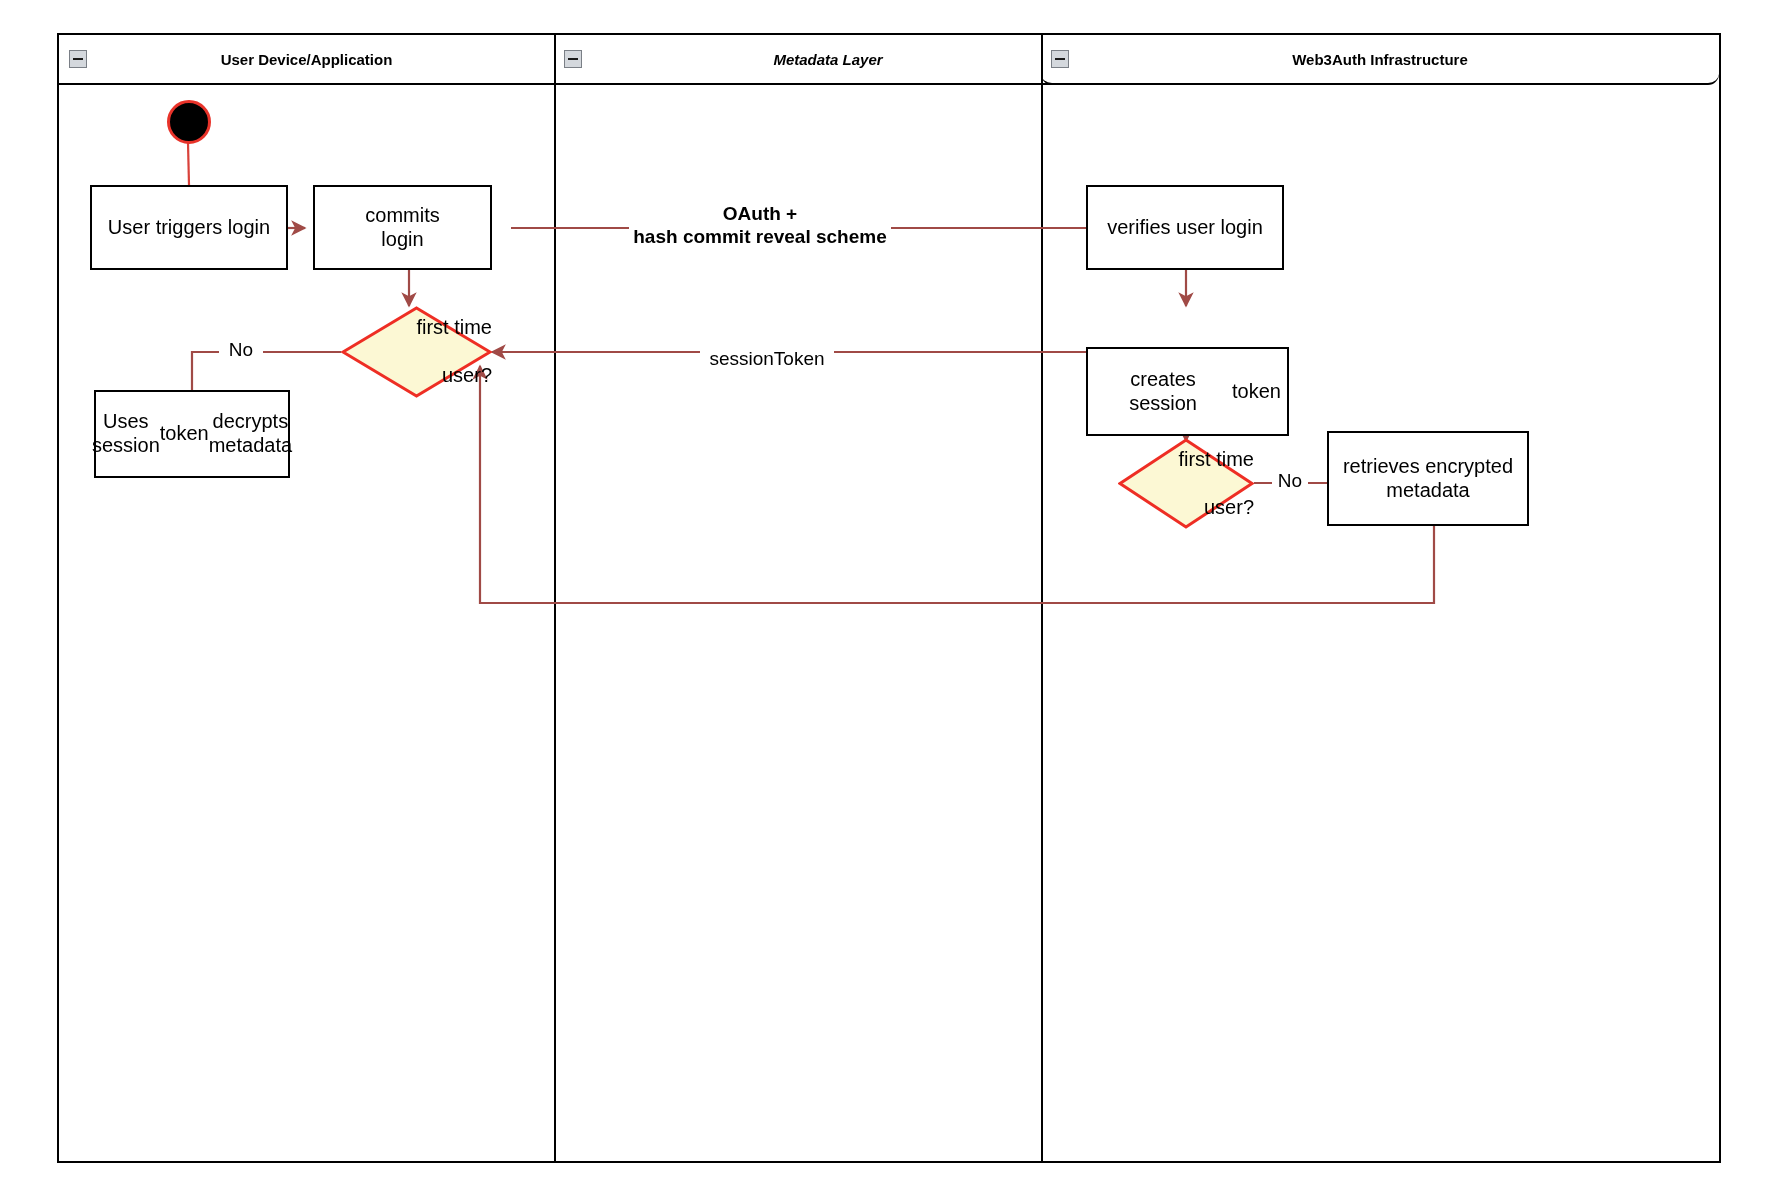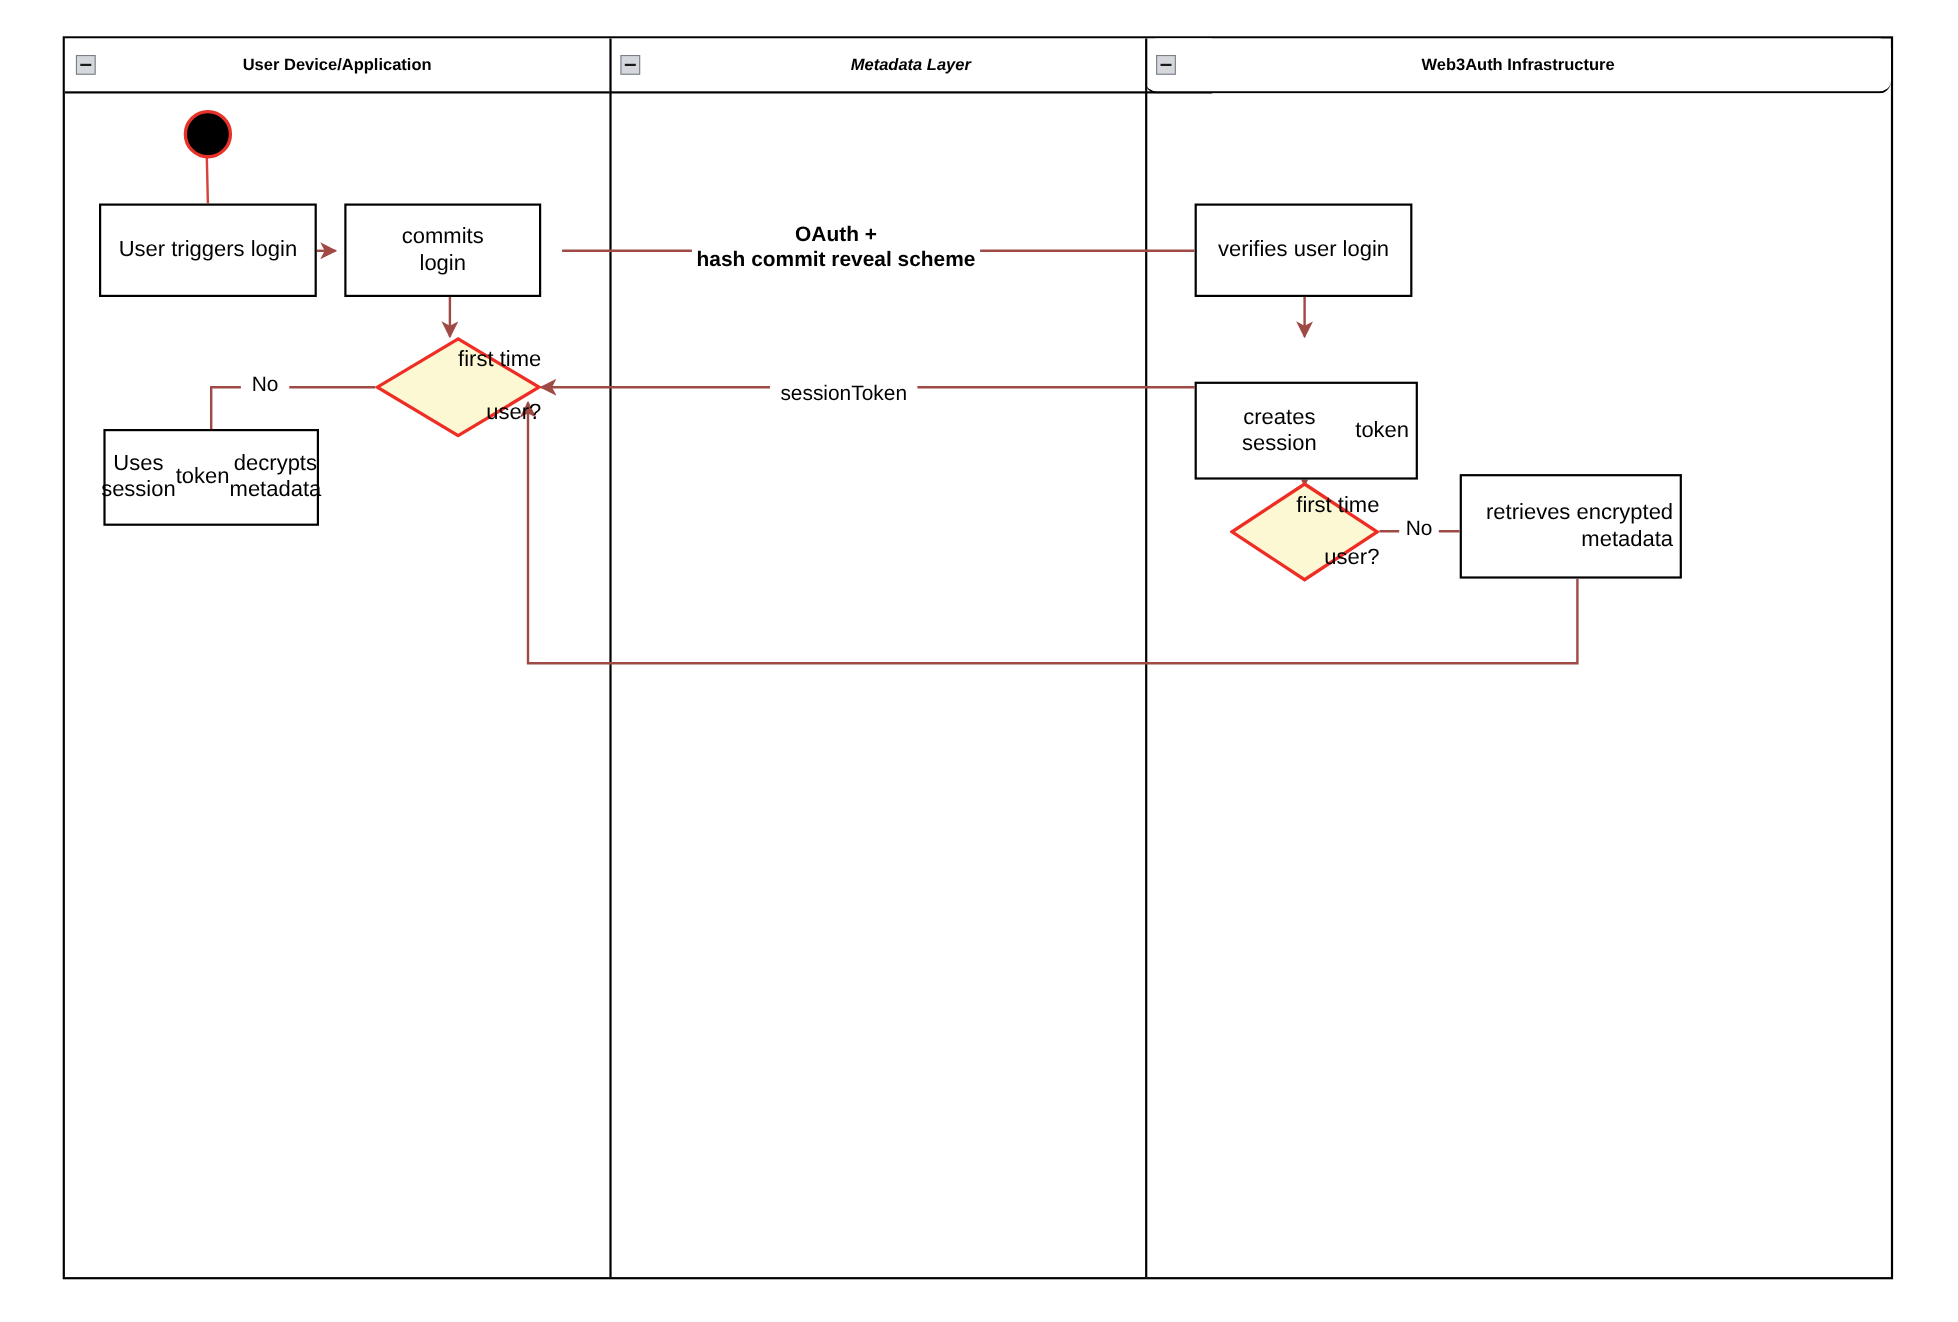--- a/index.html
+++ b/index.html
@@ -255,21 +255,21 @@
   <div class="decision-wrap" style="left:1118px; top:438px; width:136px; height:91px;">
     <svg class="decision-shape" viewBox="0 0 136 91" xmlns="http://www.w3.org/2000/svg">
       <polygon points="68,2 134,45.5 68,89 2,45.5" fill="#fcf8d4" stroke="#ee2e24" stroke-width="3"></polygon>
     </svg>
     <div class="decision-label" style="flex-direction:column;">
       <span>first time</span>
       <span>user?</span>
     </div>
   </div>
 
-  <div class="node activity" style="left:1327px; top:431px; width:202px; height:95px; flex-direction:column;align-items:flex-end;">
+  <div class="node activity" style="left:1327px; top:431px; width:202px; height:95px; flex-direction:column;">
     <span>retrieves encrypted</span>
     <span>metadata</span>
   </div>
 
   <div class="edge-label" style="left:629px; top:203px; width:256px;font-weight:bold;">
     <div>OAuth +</div>
     <div>hash commit reveal scheme</div>
   </div>
 
   <div class="edge-label" style="left:700px; top:348px; width:128px; text-align:center;">

